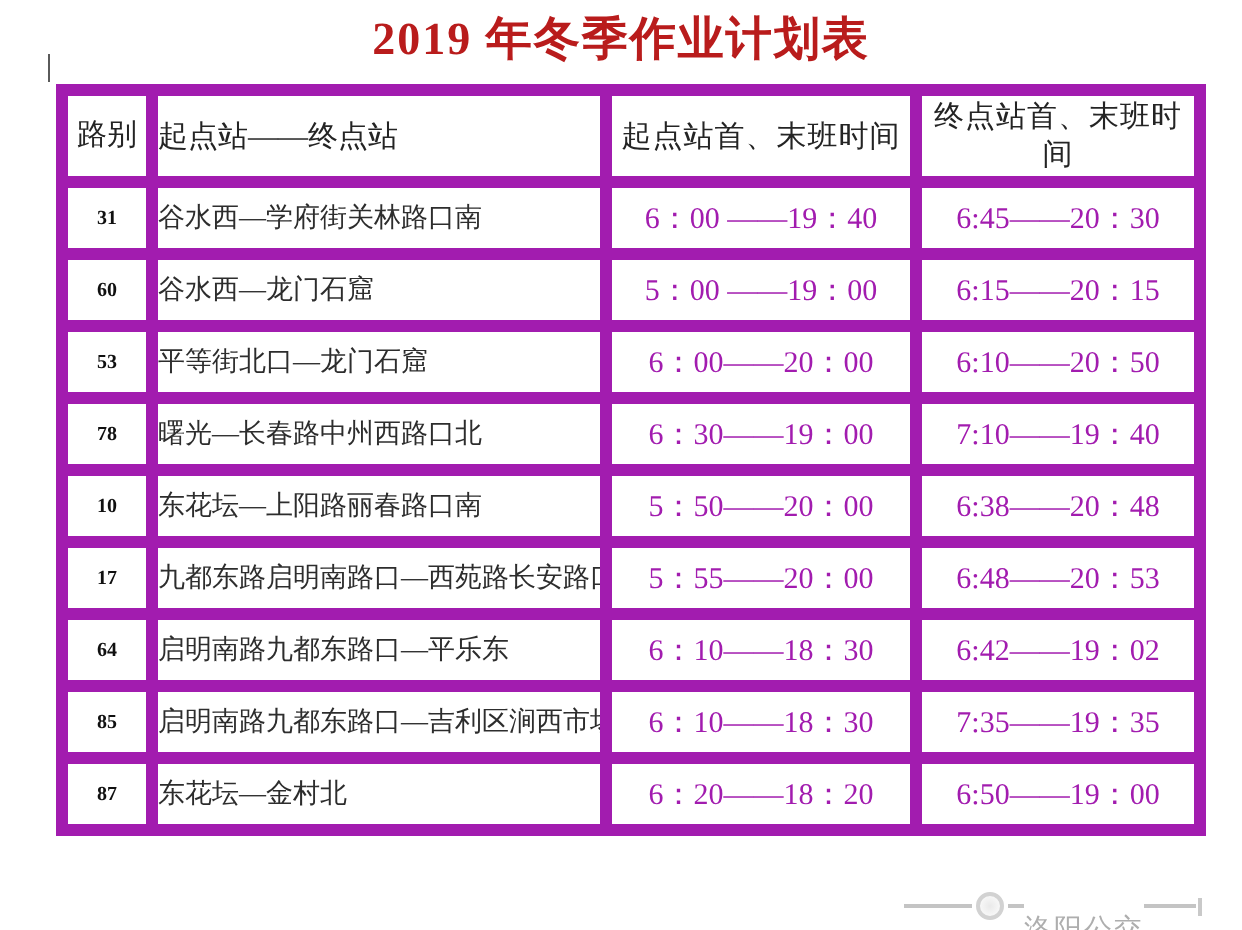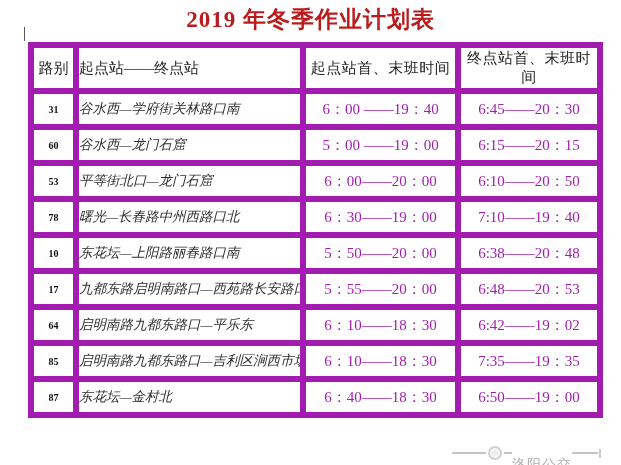--- a/index.html
+++ b/index.html
@@ -29,21 +29,20 @@
   th { font-weight:normal; font-size:15px; color:#242424; }
   .h-route   { text-align:center; line-height:1.35; padding:0 6px; }
   .h-stations{ text-align:left; padding-left:13px; }
   .h-times   { text-align:center; letter-spacing:0.5px; }
   .c-route {
     text-align:center; font-weight:bold; font-size:10px; color:#101010;
   }
   .c-stations {
     text-align:left; padding-left:13px; font-size:13.5px; color:#2d2d2d;
     white-space:nowrap;
-    font-style:italic;
   }
   .c-times {
     text-align:center; font-size:15px; color:#a21caf; white-space:nowrap;
   }
   .watermark {
     position:absolute; left:452px; top:444px; height:18px;
     display:flex; align-items:center; color:#b3b3b3; font-size:14px;
   }
   .wm-dash  { height:2px; background:#c4c4c4; }
   .wm-dash.d1 { width:34px; }
@@ -133,21 +132,21 @@
   <tr>
     <td class="c-route">85</td>
     <td class="c-stations">启明南路九都东路口—吉利区涧西市场</td>
     <td class="c-times">6：10——18：30</td>
     <td class="c-times">7:35——19：35</td>
   </tr>
 
   <tr>
     <td class="c-route">87</td>
     <td class="c-stations">东花坛—金村北</td>
-    <td class="c-times">6：40——18：30</td>
+    <td class="c-times">6：20——18：20</td>
     <td class="c-times">6:50——19：00</td>
   </tr>
 </tbody>
 </table>
 
 <div class="watermark">
   <span class="wm-dash d1"></span>
   <span class="wm-logo"></span>
   <span class="wm-dash d2"></span>
   <span class="wm-text">洛阳公交</span>

